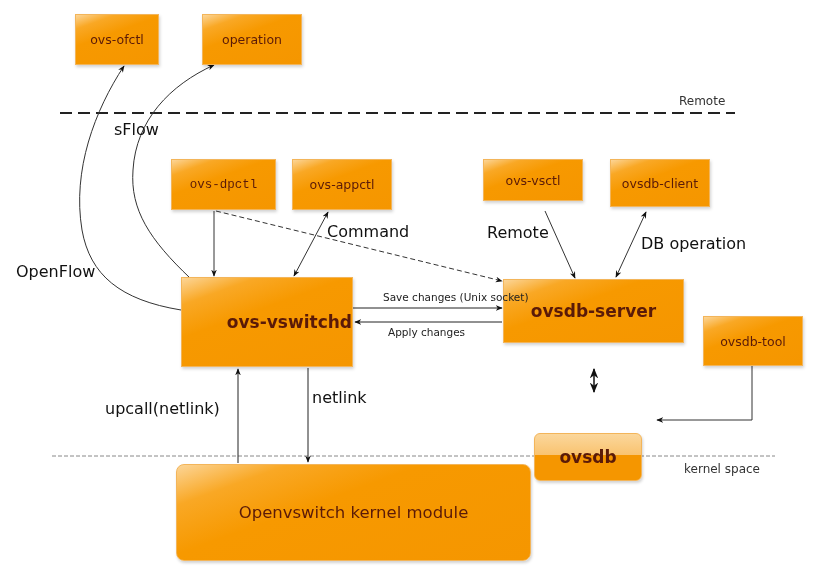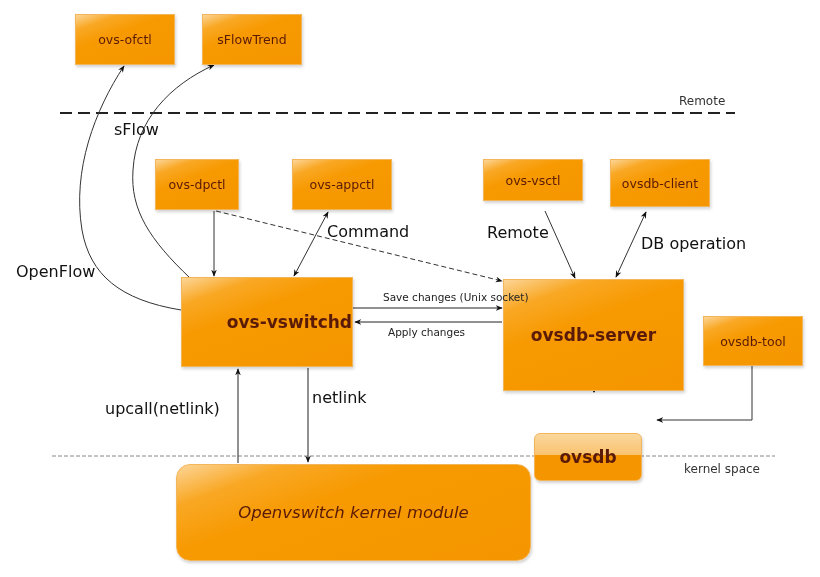--- a/index.html
+++ b/index.html
@@ -7,21 +7,21 @@
   .box {
     position:absolute; box-sizing:border-box;
     background: linear-gradient(160deg, #fcd597 0%, #f9a825 18%, #f79900 40%, #f59600 100%);
     border:1px solid #f3b55a;
     box-shadow: 1px 2px 3px rgba(0,0,0,0.18);
     color:#5a1a08; display:flex; align-items:center; justify-content:center;
     text-align:center;
   }
   .small { font-size:12.5px; }
   .big { font-size:17px; font-weight:bold; }
-  .rounded { border-radius:14px;font-style:italic; }
+  .rounded { border-radius:8px; }
   .ovsdb { background: linear-gradient(180deg, #fbd79c 0%, #f9c370 45%, #f59600 46%, #f59600 100%); border-radius:6px; }
   .label { position:absolute; color:#111; white-space:nowrap; }
   .lbl-lg { font-size:16px; }
   .lbl-sm { font-size:10.5px; color:#222; }
   .lbl-zone { font-size:12px; color:#333; }
   svg.wires { position:absolute; left:0; top:0; }
 </style>
 </head>
 <body>
 
@@ -58,44 +58,44 @@
   <polyline points="752,366 752,420 657,420" fill="none" stroke="#333" stroke-width="1" marker-end="url(#ah)"></polyline>
 
   <line x1="238" y1="463" x2="238" y2="369" stroke="#222" stroke-width="1" marker-end="url(#ah)"></line>
 
   <line x1="308" y1="368" x2="308" y2="462" stroke="#222" stroke-width="1" marker-end="url(#ah)"></line>
 </svg>
 
 <div class="label lbl-zone" style="left:679px; top:94px;">Remote</div>
 <div class="label lbl-zone" style="left:684px; top:462px;">kernel space</div>
 
-<div class="box small" style="left:75px; top:14px; width:100px; height:51px;">
+<div class="box small" style="left:75px; top:14px; width:84px; height:51px;">
     <span>ovs-ofctl</span>
   </div>
 <div class="box small" style="left:202px; top:14px; width:100px; height:51px;">
-    <span>sFlowTrend</span>
+    <span>operation</span>
   </div>
 
-<div class="box small" style="left:155px; top:159px; width:84px; height:51px;">
+<div class="box small" style="left:171px; top:159px; width:105px; height:51px;font-family:Liberation Mono, monospace;">
     <span>ovs-dpctl</span>
   </div>
 <div class="box small" style="left:292px; top:159px; width:100px; height:51px;">
     <span>ovs-appctl</span>
   </div>
 <div class="box small" style="left:483px; top:159px; width:100px; height:42px;">
     <span>ovs-vsctl</span>
   </div>
 <div class="box small" style="left:610px; top:159px; width:100px; height:48px;align-items:center;">
     <span>ovsdb-client</span>
   </div>
 
 <div class="box big" style="left:181px; top:277px; width:172px; height:90px;justify-content:flex-end;">
     <span>ovs-vswitchd</span>
   </div>
-<div class="box big" style="left:503px; top:279px; width:181px; height:112px;">
+<div class="box big" style="left:503px; top:279px; width:181px; height:64px;">
     <span>ovsdb-server</span>
   </div>
 <div class="box small" style="left:703px; top:316px; width:100px; height:50px;">
     <span>ovsdb-tool</span>
   </div>
 <div class="box big ovsdb" style="left:534px; top:396px; width:108px; height:48px;margin-top:37px;">
     <span>ovsdb</span>
   </div>
 
 <div class="box rounded" style="left:176px; top:464px; width:355px; height:97px; font-size:16.5px;">

